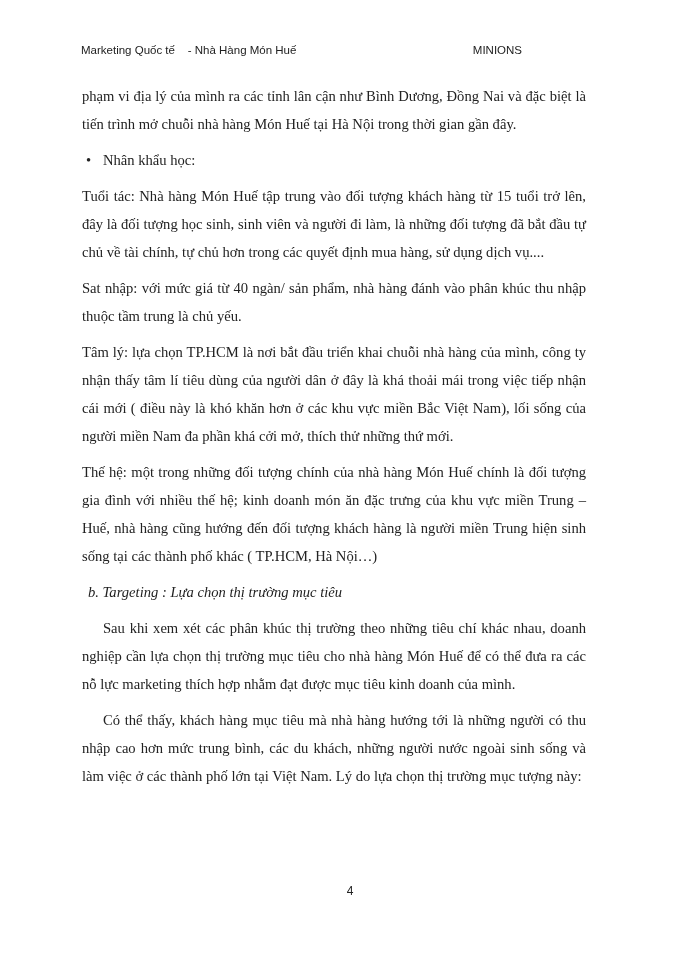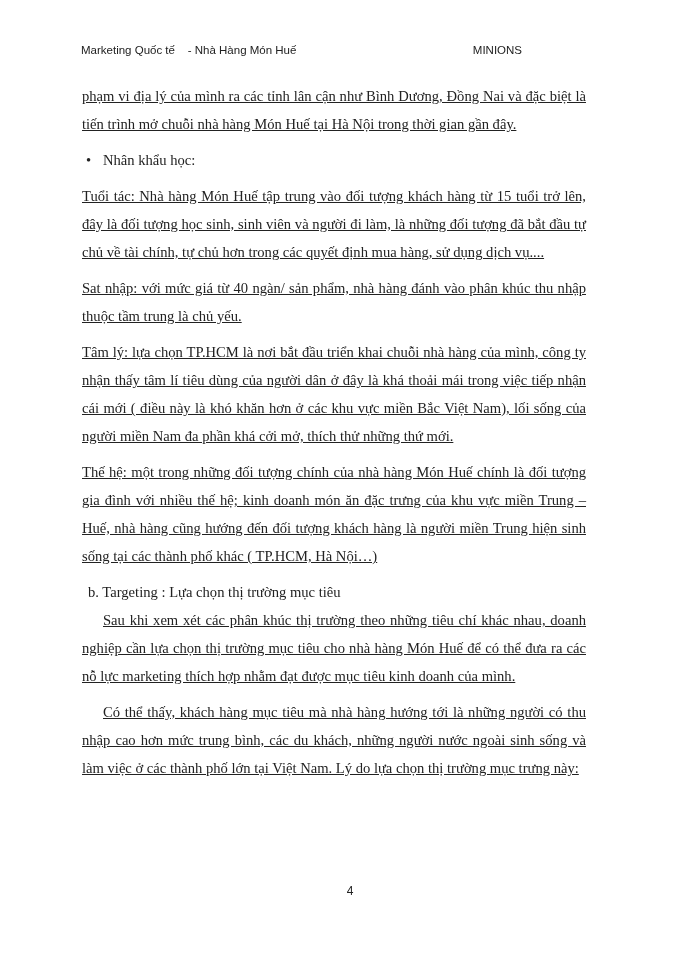--- a/index.html
+++ b/index.html
@@ -4,25 +4,25 @@
 <style>
   html, body { margin: 0; padding: 0; background: #ffffff; }
   body { width: 700px; height: 960px; position: relative; overflow: hidden; color: #1a1a1a; }
   .page { position: absolute; left: 0; top: 0; width: 636px; height: 960px; background: #fff; }
   .header { position: absolute; top: 44px; left: 81px; right: 114px; height: 18px;
     font-family: "Liberation Sans", sans-serif; font-size: 11.5px; color: #222; }
   .header .left { position: absolute; left: 0; top: 0; white-space: pre; }
   .header .right { position: absolute; right: 0; top: 0; }
   .body { position: absolute; left: 82px; width: 512px; top: 82px;
     font-family: "Liberation Serif", serif; font-size: 14.6px; line-height: 28px; color: #222; }
-  .p { margin: 0 8px 8px 0; text-align: justify; text-decoration: underline; }
+  .p { margin: 0 8px 8px 0; text-align: justify; }
   .indent { text-indent: 21px; }
   .bullet { position: relative; padding-left: 21px; margin: 0 0 8px 0; }
   .bullet .dot { position: absolute; left: 4px; top: 0; }
-  .subhead { margin: 0 0 0 0; padding-left: 6px; }
+  .subhead { font-style: italic; margin: 0 0 8px 0; padding-left: 6px; }
   .pagenum { position: absolute; top: 884px; left: 0; width: 700px; text-align: center;
     font-family: "Liberation Sans", sans-serif; font-size: 12px; color: #222; }
 </style>
 </head>
 <body>
 
 <div class="page">
   <div class="header">
     <span class="left">Marketing Quốc tế    - Nhà Hàng Món Huế</span>
     <span class="right">MINIONS</span>
@@ -33,17 +33,17 @@
     <div class="bullet">
       <span class="dot">•</span>
       <span>Nhân khẩu học:</span>
     </div>
     <p class="p">Tuổi tác: Nhà hàng Món Huế tập trung vào đối tượng khách hàng từ 15 tuổi trở lên, đây là đối tượng học sinh, sinh viên và người đi làm, là những đối tượng đã bắt đầu tự chủ về tài chính, tự chủ hơn trong các quyết định mua hàng, sử dụng dịch vụ....</p>
     <p class="p">Sat nhập: với mức giá từ 40 ngàn/ sản phẩm, nhà hàng đánh vào phân khúc thu nhập thuộc tầm trung là chủ yếu.</p>
     <p class="p">Tâm lý: lựa chọn TP.HCM là nơi bắt đầu triển khai chuỗi nhà hàng của mình, công ty nhận thấy tâm lí tiêu dùng của người dân ở đây là khá thoải mái trong việc tiếp nhận cái mới ( điều này là khó khăn hơn ở các khu vực miền Bắc Việt Nam), lối sống của người miền Nam đa phần khá cởi mở, thích thử những thứ mới.</p>
     <p class="p">Thế hệ: một trong những đối tượng chính của nhà hàng Món Huế chính là đối tượng gia đình với nhiều thế hệ; kinh doanh món ăn đặc trưng của khu vực miền Trung – Huế, nhà hàng cũng hướng đến đối tượng khách hàng là người miền Trung hiện sinh sống tại các thành phố khác ( TP.HCM, Hà Nội…)</p>
     <p class="subhead">b.  Targeting : Lựa chọn thị trường mục tiêu</p>
     <p class="p indent">Sau khi xem xét các phân khúc thị trường theo những tiêu chí khác nhau, doanh nghiệp cần lựa chọn thị trường mục tiêu cho nhà hàng Món Huế để có thể đưa ra các nỗ lực marketing thích hợp nhằm đạt được mục tiêu kinh doanh của mình.</p>
-    <p class="p indent">Có thể thấy, khách hàng mục tiêu mà nhà hàng hướng tới là những người có thu nhập cao hơn mức trung bình, các du khách, những người nước ngoài sinh sống và làm việc ở các thành phố lớn tại Việt Nam. Lý do lựa chọn thị trường mục trưng này:</p>
+    <p class="p indent">Có thể thấy, khách hàng mục tiêu mà nhà hàng hướng tới là những người có thu nhập cao hơn mức trung bình, các du khách, những người nước ngoài sinh sống và làm việc ở các thành phố lớn tại Việt Nam. Lý do lựa chọn thị trường mục tượng này:</p>
   </div>
 
   <div class="pagenum">4</div>
 </div>
 
 </body></html>

